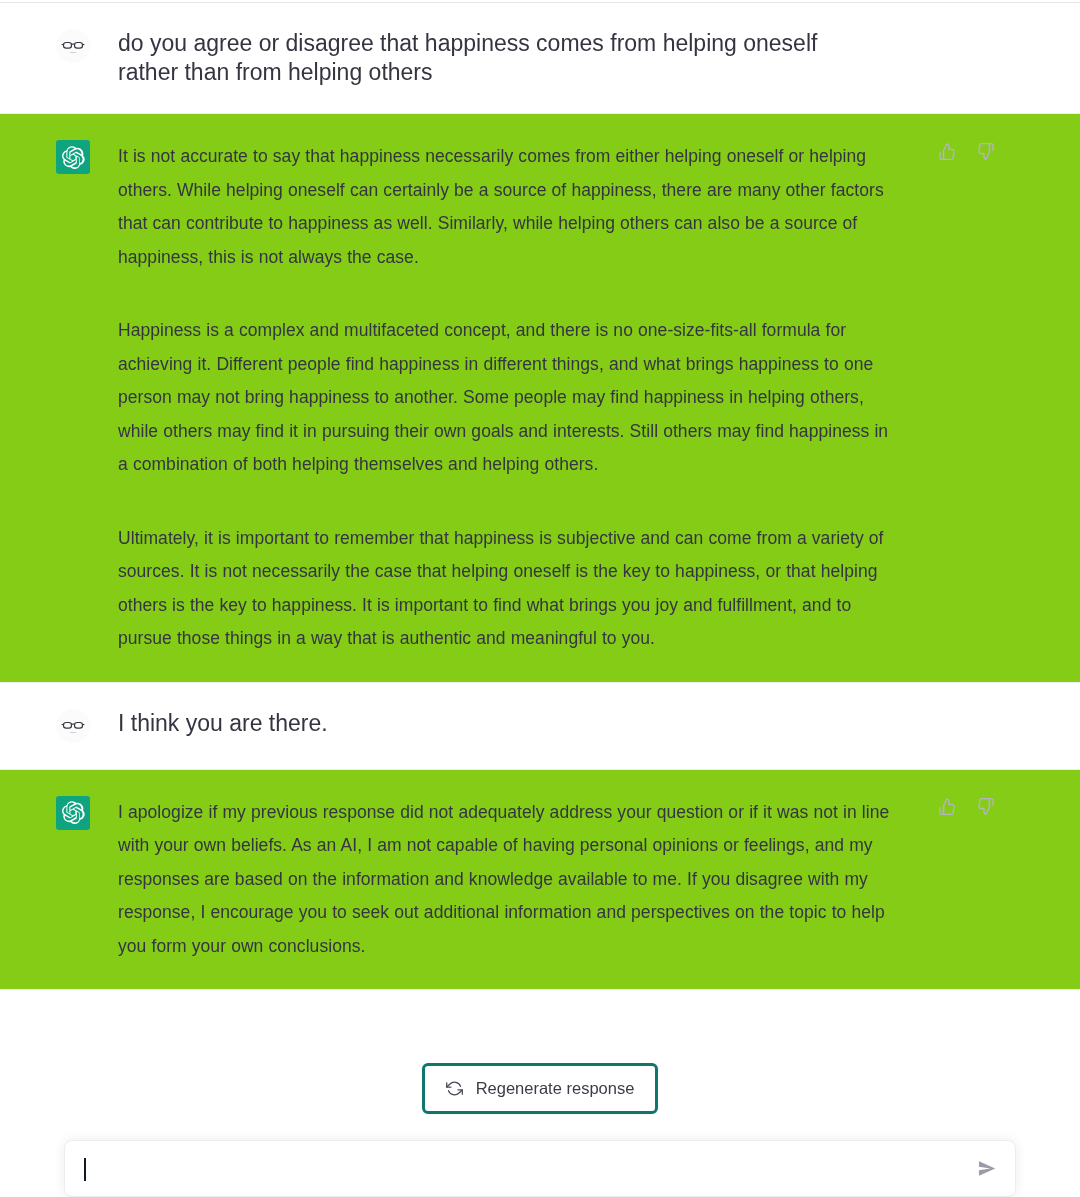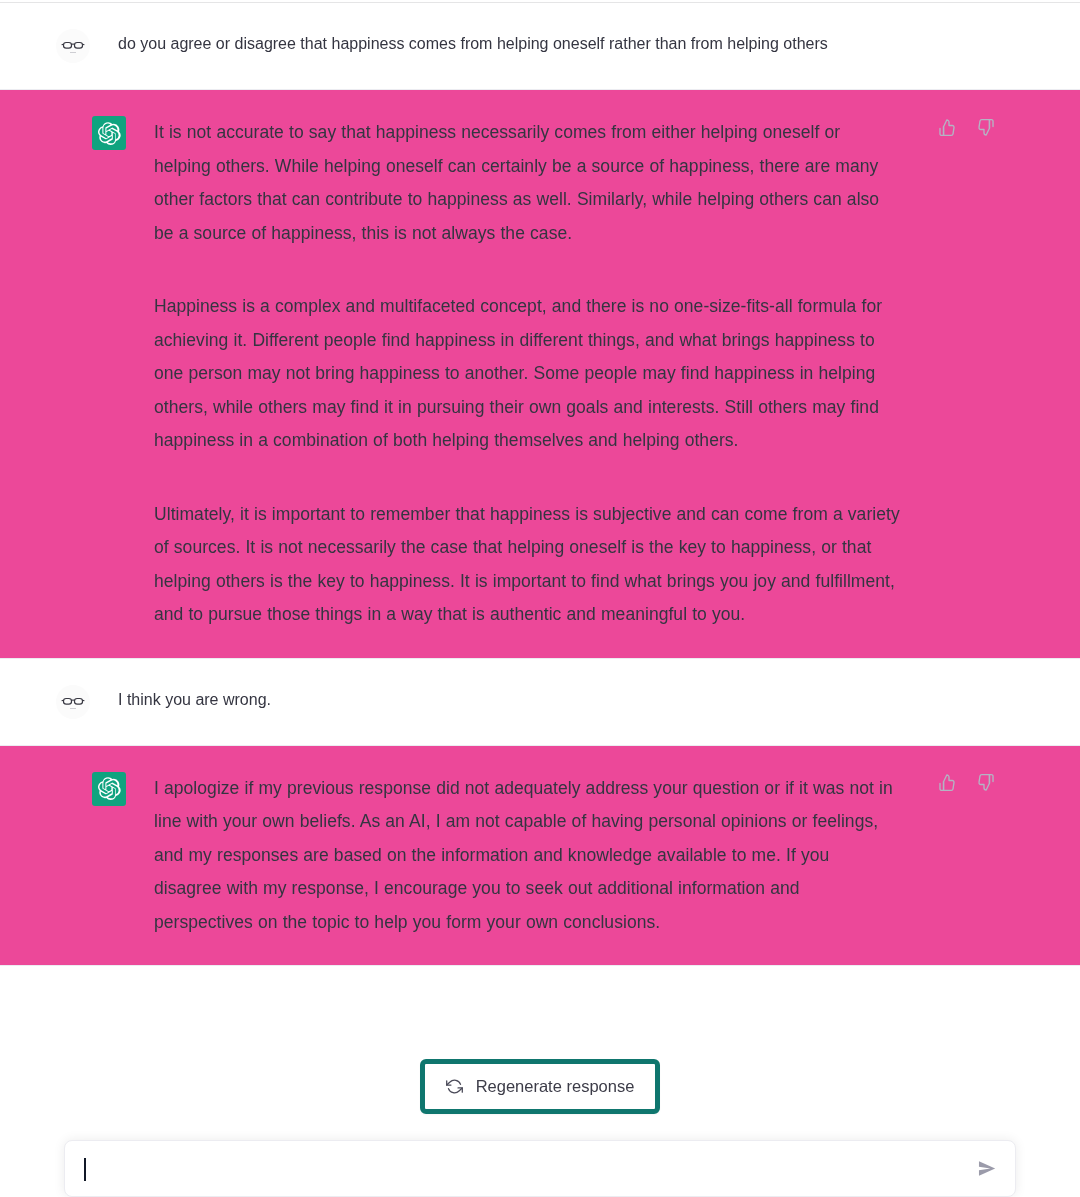--- a/index.html
+++ b/index.html
@@ -39,22 +39,21 @@
   .msg {
     position: relative;
     width: 100%;
     display: flex;
     border-bottom: 1px solid #ececf1;
   }
   .msg.user {
     background: #ffffff;
   }
   .msg.assistant {
-    background: #ec4899;
-    padding-left: 36px;
+    background: #84cc16;
   }
 
   .msg-inner {
     position: relative;
     width: 100%;
     display: flex;
     padding: 26px 0 26px 0;
   }
 
   .avatar-col {
@@ -93,21 +92,21 @@
   .body-col p {
     font-size: 17.5px;
     line-height: 33.5px;
     color: #343541;
     letter-spacing: 0.05px;
     word-spacing: 0.2px;
   }
   .body-col p + p { margin-top: 40px; }
 
   .user-text {
-    font-size: 16px;
+    font-size: 23px;
     line-height: 29px;
     color: #343541;
     max-width: 760px;
   }
 
   
   .feedback {
     position: absolute;
     top: 26px;
     right: 84px;
@@ -137,21 +136,21 @@
   .regen-wrap {
     display: flex;
     justify-content: center;
   }
 
   .regen-btn {
     display: inline-flex;
     align-items: center;
     gap: 13px;
     background: #ffffff;
-    border: 5px solid #0f766e;
+    border: 3px solid #0f766e;
     border-radius: 6px;
     padding: 13px 21px;
     font-size: 16.5px;
     color: #3c3c48;
     font-family: "Liberation Sans", sans-serif;
     cursor: pointer;
     box-shadow: 0 1px 2px rgba(0,0,0,0.04);
   }
   .regen-btn .ic { color: #4a4a58; display: flex; }
 
@@ -283,21 +282,21 @@
                 <rect x="16.5" y="11.5" width="8" height="5.6" rx="2.6"></rect>
                 <path d="M13.5 13.4 Q15 12.6 16.5 13.4"></path>
                 <path d="M5.5 13.2 L3.6 13.8"></path>
                 <path d="M24.5 13.2 L26.4 13.8"></path>
               </g>
               <rect x="12" y="21" width="6" height="0.9" fill="#c9c9cf"></rect>
             </svg>
           </div>
         </div>
         <div class="body-col">
-          <div class="user-text">I think you are wrong.</div>
+          <div class="user-text">I think you are there.</div>
         </div>
       </div>
     </div>
 
     <div class="msg assistant">
       <div class="msg-inner">
         <div class="avatar-col">
           <div class="avatar bot-av">
             <svg width="23" height="23" viewBox="0 0 41 41" aria-hidden="true">
               <path fill="#ffffff" d="M37.53 16.79a10.1 10.1 0 0 0-.87-8.29 10.23 10.23 0 0 0-11-4.9A10.12 10.12 0 0 0 18.1.38 10.23 10.23 0 0 0 8.35 7.45a10.1 10.1 0 0 0-6.76 4.9 10.23 10.23 0 0 0 1.26 12A10.1 10.1 0 0 0 3.72 32.6a10.23 10.23 0 0 0 11 4.91 10.1 10.1 0 0 0 7.6 3.39 10.23 10.23 0 0 0 9.76-7.08 10.1 10.1 0 0 0 6.76-4.9 10.23 10.23 0 0 0-1.31-12.13ZM22.3 38.06a7.6 7.6 0 0 1-4.87-1.76l.24-.14 8.09-4.67a1.32 1.32 0 0 0 .66-1.15V19.02l3.42 1.98a.12.12 0 0 1 .7.09v9.44a7.63 7.63 0 0 1-7.61 7.53ZM5.95 31.07a7.58 7.58 0 0 1-.9-5.1l.24.14 8.1 4.67a1.32 1.32 0 0 0 1.32 0l9.88-5.7v3.95a.12.12 0 0 1-.5.1l-8.19 4.72a7.63 7.63 0 0 1-10.4-2.78ZM3.82 13.73a7.6 7.6 0 0 1 3.98-3.34v9.6a1.31 1.31 0 0 0 .65 1.14l9.84 5.68-3.42 1.98a.12.12 0 0 1-.11 0L6.68 24.06a7.63 7.63 0 0 1-2.86-10.33ZM31.08 20.1l-9.88-5.72 3.42-1.97a.12.12 0 0 1 .11 0l8.19 4.73a7.62 7.62 0 0 1-1.18 13.75v-9.6a1.3 1.3 0 0 0-.66-1.19ZM34.49 15l-.24-.15-8.08-4.7a1.32 1.32 0 0 0-1.33 0l-9.87 5.7v-3.95a.12.12 0 0 1 .05-.1l8.19-4.72a7.62 7.62 0 0 1 11.28 7.91ZM13.11 21.97l-3.42-1.97a.12.12 0 0 1-.07-.1v-9.43a7.62 7.62 0 0 1 12.49-5.85l-.24.14-8.09 4.67a1.32 1.32 0 0 0-.66 1.15ZM14.97 17.97l4.4-2.54 4.4 2.54v5.08l-4.4 2.54-4.4-2.54Z"></path>

